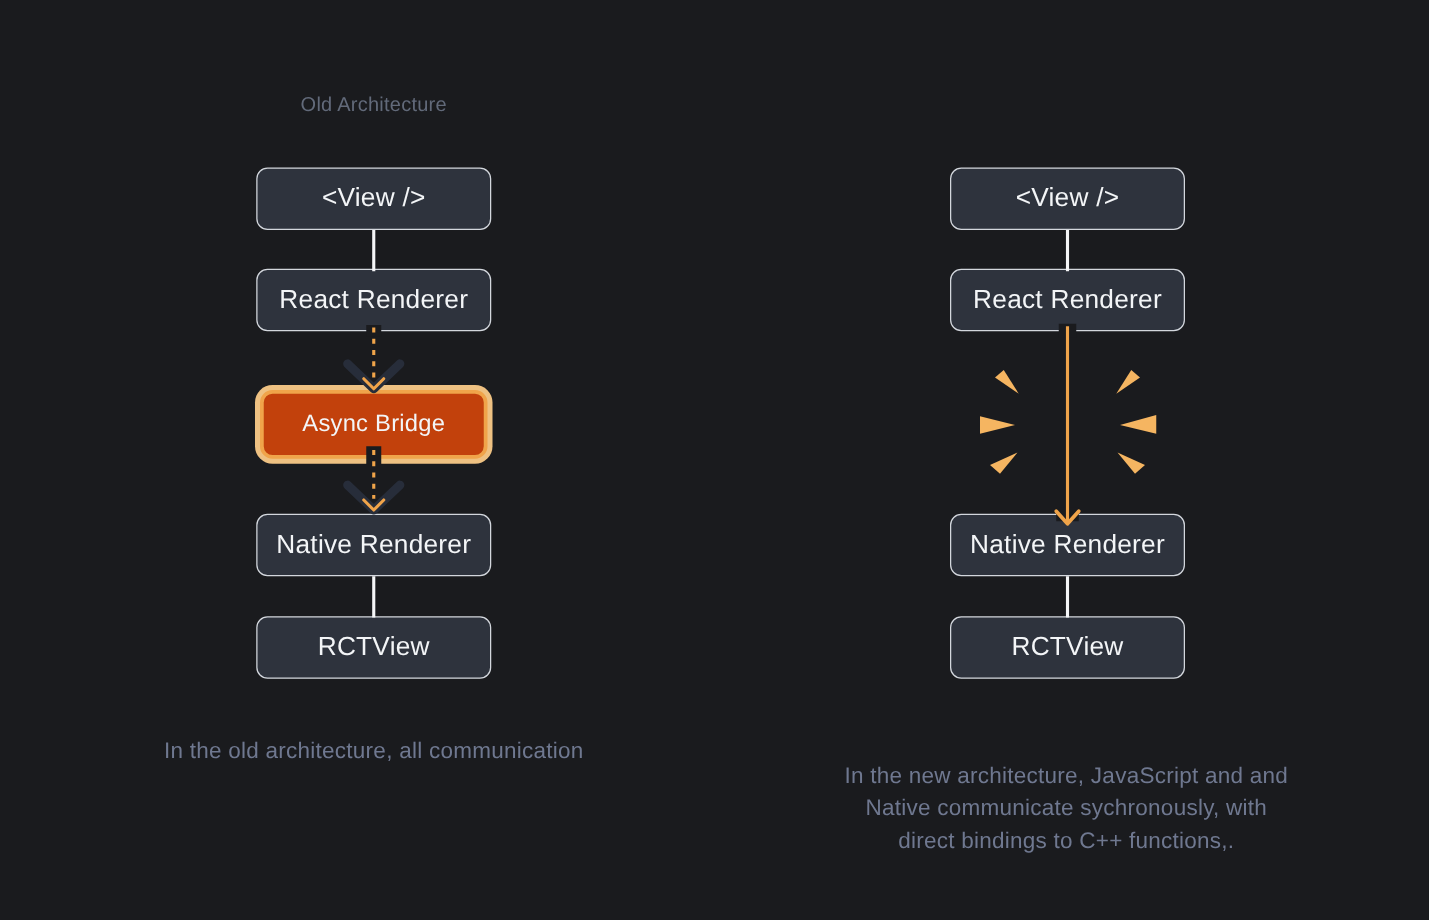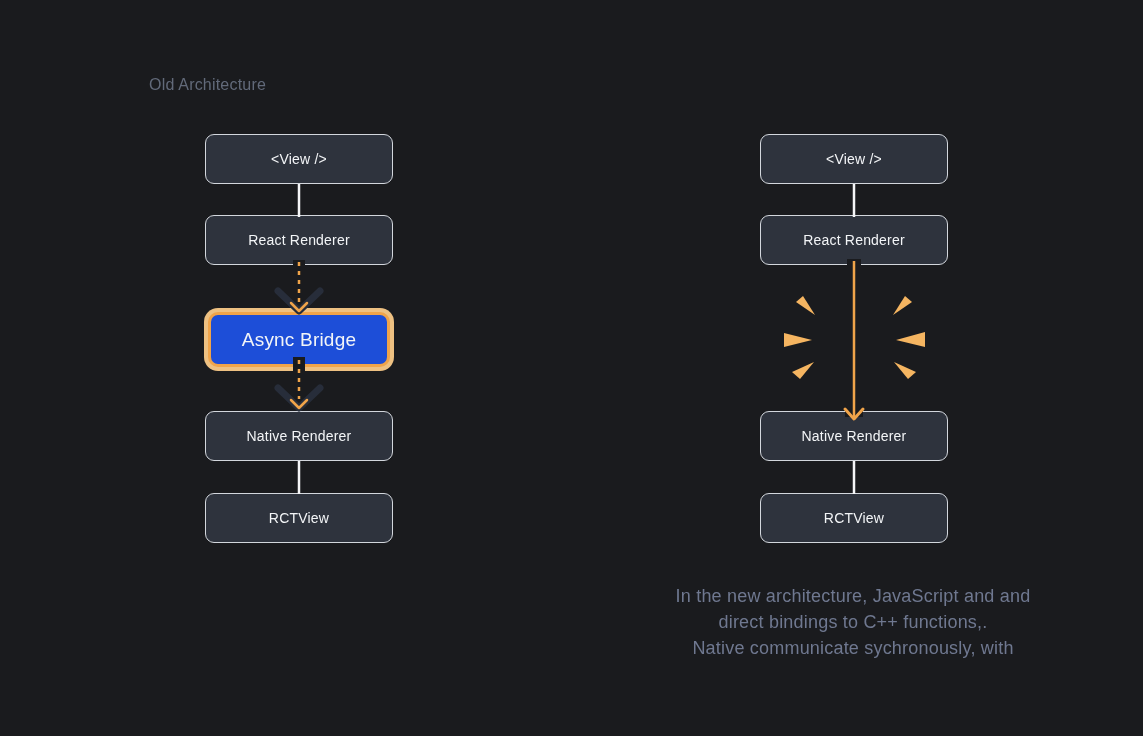--- a/index.html
+++ b/index.html
@@ -1,36 +1,36 @@
 <!DOCTYPE html>
 <html><head>
 <meta charset="utf-8">
 <style>
   html,body{margin:0;padding:0;background:#1a1b1e;}
   .canvas{
     position:relative;width:1143px;height:736px;background:#1a1b1e;
     font-family:"Liberation Sans",sans-serif;overflow:hidden;
   }
   .col-title{
-    position:absolute;width:300px;
+    position:absolute;width:300px;text-align:center;
     font-size:16px;color:#626a7a;letter-spacing:.2px;
   }
   .node{
     position:absolute;width:188px;height:50px;box-sizing:border-box;
     background:#2e333d;border:1.5px solid #d3d7dd;border-radius:9px;
     display:flex;align-items:center;justify-content:center;
-    color:#f3f5f7;font-size:14px;letter-spacing:.2px;z-index:1;
+    color:#f3f5f7;font-size:21px;letter-spacing:.2px;z-index:1;
   }
   .bridge{
     position:absolute;left:204px;top:308px;width:190px;height:63px;
     box-sizing:border-box;background:#eec182;border-radius:14px;
     padding:4px;z-index:1;
   }
   .bridge-inner{
-    width:100%;height:100%;box-sizing:border-box;background:#1d4ed8;
+    width:100%;height:100%;box-sizing:border-box;background:#c2410c;
     border:3px solid #f0a44a;border-radius:10px;
     display:flex;align-items:center;justify-content:center;
     color:#f3f5f7;font-size:19px;letter-spacing:.2px;
   }
   .caption{
     position:absolute;width:420px;text-align:center;
     font-size:18px;line-height:26px;color:#6f7890;letter-spacing:.2px;
   }
   .overlay{
     position:absolute;left:0;top:0;z-index:2;pointer-events:none;
@@ -51,35 +51,36 @@
     <div class="bridge-inner">
       <span>Async Bridge</span>
     </div>
   </div>
 
   <div class="node" style="left:205px;top:411px">Native Renderer</div>
 
   <div class="node" style="left:205px;top:493px">RCTView</div>
 
   <div class="caption" style="left:89px;top:587px">
+    <div>In the old architecture, all communication</div>
   </div>
 
 
   <div class="node" style="left:760px;top:134px">&lt;View /&gt;</div>
 
   <div class="node" style="left:760px;top:215px">React Renderer</div>
 
   <div class="node" style="left:760px;top:411px">Native Renderer</div>
 
   <div class="node" style="left:760px;top:493px">RCTView</div>
 
-  <div class="caption" style="left:643px;top:583px">
+  <div class="caption" style="left:643px;top:607px">
     <div>In the new architecture, JavaScript and and</div>
+    <div>Native communicate sychronously, with</div>
     <div>direct bindings to C++ functions,.</div>
-    <div>Native communicate sychronously, with</div>
   </div>
 
   <svg class="overlay" width="1143" height="736" viewBox="0 0 1143 736">
 
     <line x1="299" y1="184" x2="299" y2="217" stroke="#f5f6f8" stroke-width="2.5"></line>
 
     <rect x="293" y="260" width="12" height="9" fill="#1a1b1e"></rect>
     <line x1="299" y1="262" x2="299" y2="302" stroke="#f0a44a" stroke-width="2.5" stroke-dasharray="4 5"></line>
     <path d="M278 291 L299 311 L320 291" stroke="#272d3a" stroke-width="7" fill="none" stroke-linecap="round" stroke-linejoin="round"></path>
     <path d="M291 303 L299 311 L307 303" stroke="#f0a44a" stroke-width="2.5" fill="none" stroke-linecap="round" stroke-linejoin="round"></path>

